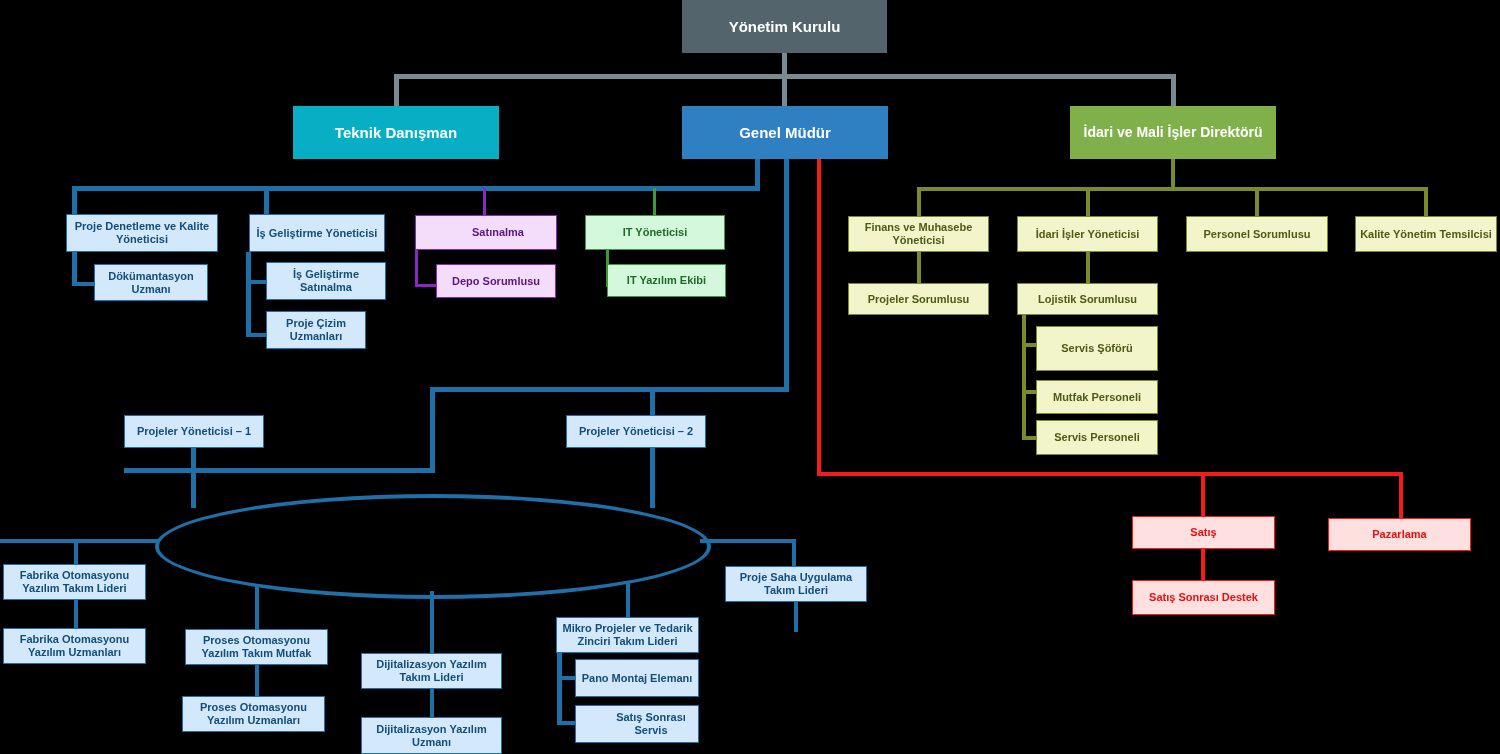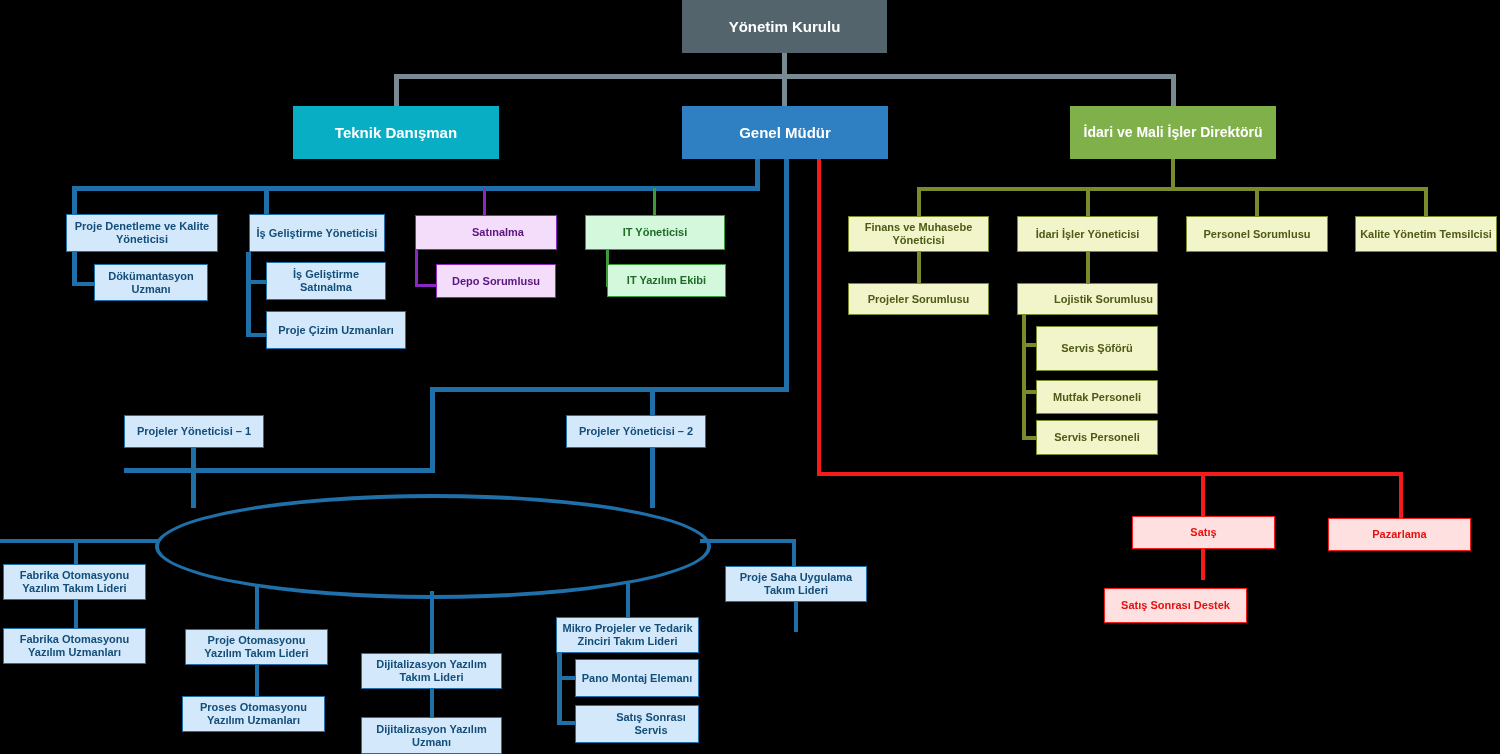--- a/index.html
+++ b/index.html
@@ -205,21 +205,21 @@
   <div class="node n-blue-light" style="left:94px; top:264px; width:114px; height:37px;">
     <span>Dökümantasyon Uzmanı</span>
   </div>
 
   <div class="node n-blue-light" style="left:249px; top:214px; width:136px; height:38px;">
     <span>İş Geliştirme Yöneticisi</span>
   </div>
   <div class="node n-blue-light" style="left:266px; top:262px; width:120px; height:38px;">
     <span>İş Geliştirme Satınalma</span>
   </div>
-  <div class="node n-blue-light" style="left:266px; top:311px; width:140px; height:38px;">
+  <div class="node n-blue-light" style="left:266px; top:311px; width:100px; height:38px;">
     <span>Proje Çizim Uzmanları</span>
   </div>
 
   <div class="node n-purple" style="left:415px; top:215px; width:142px; height:35px;padding-left:24px;">
     <span>Satınalma</span>
   </div>
   <div class="node n-purple" style="left:436px; top:264px; width:120px; height:34px;">
     <span>Depo Sorumlusu</span>
   </div>
 
@@ -233,21 +233,21 @@
   <div class="node n-olive" style="left:848px; top:216px; width:141px; height:36px;">
     <span>Finans ve Muhasebe Yöneticisi</span>
   </div>
   <div class="node n-olive" style="left:848px; top:283px; width:141px; height:32px;">
     <span>Projeler Sorumlusu</span>
   </div>
 
   <div class="node n-olive" style="left:1017px; top:216px; width:141px; height:36px;">
     <span>İdari İşler Yöneticisi</span>
   </div>
-  <div class="node n-olive" style="left:1017px; top:283px; width:141px; height:32px;justify-content:flex-end;">
+  <div class="node n-olive" style="left:1017px; top:283px; width:141px; height:32px;">
     <span>Lojistik Sorumlusu</span>
   </div>
   <div class="node n-olive" style="left:1036px; top:326px; width:122px; height:45px;">
     <span>Servis Şöförü</span>
   </div>
   <div class="node n-olive" style="left:1036px; top:380px; width:122px; height:34px;">
     <span>Mutfak Personeli</span>
   </div>
   <div class="node n-olive" style="left:1036px; top:420px; width:122px; height:35px;">
     <span>Servis Personeli</span>
@@ -268,21 +268,21 @@
   </div>
 
   <div class="node n-blue-light" style="left:3px; top:564px; width:143px; height:36px;">
     <span>Fabrika Otomasyonu Yazılım Takım Lideri</span>
   </div>
   <div class="node n-blue-light" style="left:3px; top:628px; width:143px; height:36px;">
     <span>Fabrika Otomasyonu Yazılım Uzmanları</span>
   </div>
 
   <div class="node n-blue-light" style="left:185px; top:629px; width:143px; height:36px;">
-    <span>Proje Otomasyonu Yazılım Takım Lideri</span>
+    <span>Proses Otomasyonu Yazılım Takım Mutfak</span>
   </div>
   <div class="node n-blue-light" style="left:182px; top:696px; width:143px; height:36px;">
     <span>Proses Otomasyonu Yazılım Uzmanları</span>
   </div>
 
   <div class="node n-blue-light" style="left:361px; top:653px; width:141px; height:36px;">
     <span>Dijitalizasyon Yazılım Takım Lideri</span>
   </div>
   <div class="node n-blue-light" style="left:361px; top:717px; width:141px; height:37px;">
     <span>Dijitalizasyon Yazılım Uzmanı</span>
@@ -298,20 +298,20 @@
     <span>Satış Sonrası Servis</span>
   </div>
 
   <div class="node n-blue-light" style="left:725px; top:566px; width:142px; height:36px;">
     <span>Proje Saha Uygulama Takım Lideri</span>
   </div>
 
   <div class="node n-red" style="left:1132px; top:516px; width:143px; height:33px;">
     <span>Satış</span>
   </div>
-  <div class="node n-red" style="left:1104px; top:580px; width:143px; height:35px;margin-top:8px;">
+  <div class="node n-red" style="left:1132px; top:580px; width:143px; height:35px;">
     <span>Satış Sonrası Destek</span>
   </div>
   <div class="node n-red" style="left:1328px; top:518px; width:143px; height:33px;">
     <span>Pazarlama</span>
   </div>
 
 </div>
 
 </body></html>

